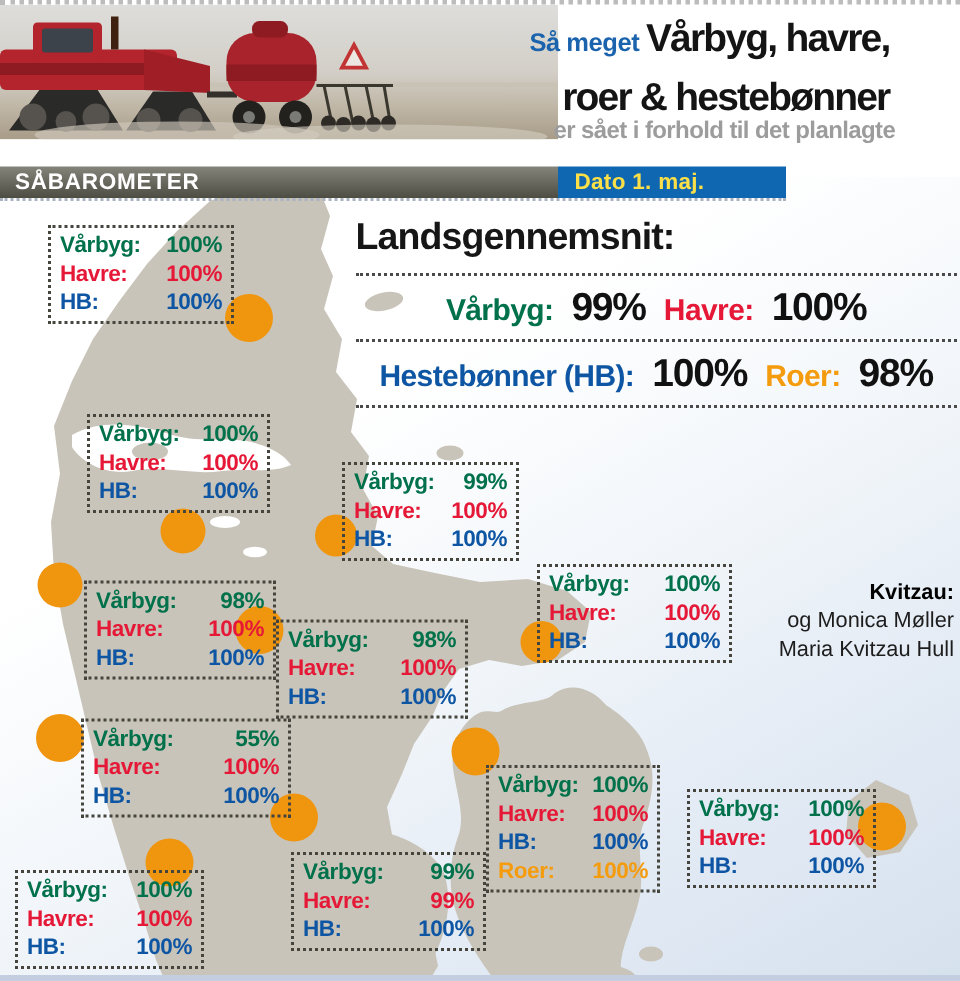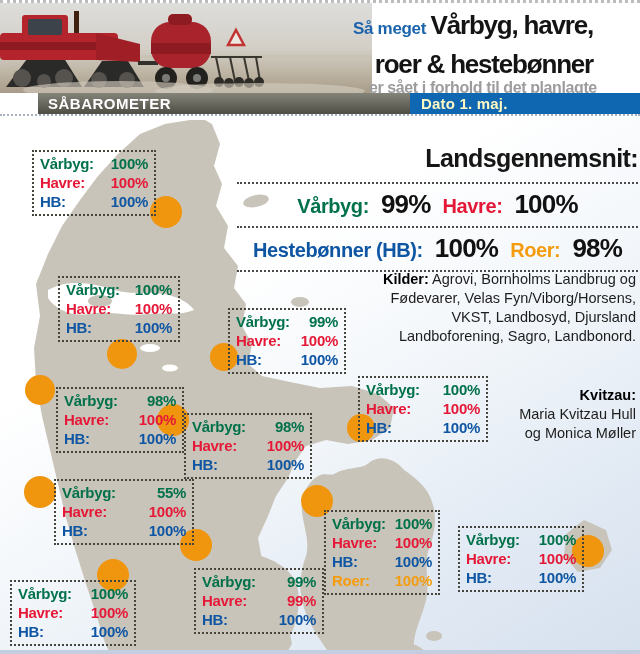--- a/index.html
+++ b/index.html
@@ -12,38 +12,38 @@
   
   .masthead { position:absolute; top:3px; left:0; width:596px; height:90px; }
   .photo { position:absolute; left:0; top:0; width:372px; height:90px; overflow:hidden; }
   .title-block { position:absolute; right:3px; top:10px; width:264px; text-align:right; line-height:0.95; white-space:nowrap; }
   .m-intro { color:#1b64ad; font-size:17px; font-weight:bold; letter-spacing:-0.3px; }
   .m-big { font-size:26px; font-weight:bold; color:#141414; letter-spacing:-1.2px; }
   .m-line2 { margin-top:14px; }
   .m-sub { margin-top:4px; font-size:16px; font-weight:bold; color:#9c9c9c; letter-spacing:-0.4px;margin-left:40px; }
 
   
-  .header-bar { position:absolute; top:93px; left:0; width:640px; height:23px; display:flex; z-index:5; border-bottom:2px dotted #a9b2c0;padding-left:38px; }
+  .header-bar { position:absolute; top:111px; left:0; width:524px; height:23px; display:flex; z-index:5; border-bottom:2px dotted #a9b2c0; }
   .bar-left { width:372px; background:linear-gradient(#84847b,#4d4d44); color:#fff; font-weight:bold; font-size:15px; line-height:21px; padding-left:10px; letter-spacing:0.5px; }
-  .bar-right { flex:1; background:#0f67b2; color:#fef9c3; font-weight:bold; font-size:15px; line-height:21px; padding-left:11px; letter-spacing:0.2px; }
+  .bar-right { flex:1; background:#0f67b2; color:#fde047; font-weight:bold; font-size:15px; line-height:21px; padding-left:11px; letter-spacing:0.2px; }
 
   
   .map-area { position:absolute; top:118px; left:0; width:640px; height:536px;
     background:linear-gradient(150deg,#ffffff 32%,#f2f6fa 55%,#e2eaf4 78%,#d6e1ee 100%); }
   .map-area svg.denmark { position:absolute; left:0; top:0; z-index:1; }
   .bottom-strip { position:absolute; left:0; bottom:0; width:640px; height:4px; background:#c3cfe0; z-index:4; }
 
   .dot { position:absolute; border-radius:50%; z-index:2; }
 
   .region { position:absolute; border:2px dotted #45453e; padding:2px 6px 3px 6px; z-index:3; }
   .crop-row { display:flex; justify-content:space-between; font-weight:bold; font-size:15px; line-height:19px; letter-spacing:-0.3px; }
   .crop-name { margin-right:8px; }
 
   .national { position:absolute; left:237px; top:26px; width:401px; z-index:3; }
-  .nat-title { font-size:25px; font-weight:bold; color:#161616; text-align:right; letter-spacing:-0.6px; padding-bottom:9px; }
+  .nat-title { font-size:25px; font-weight:bold; color:#161616; text-align:left; letter-spacing:-0.6px; padding-bottom:9px; }
   .nat-row { display:flex; justify-content:center; align-items:baseline; gap:12px; border-top:2px dotted #4a4a4a; padding:5px 0 6px 0; }
   .nat-row:last-child { border-bottom:2px dotted #4a4a4a; }
   .nat-label { font-size:20px; font-weight:bold; letter-spacing:-0.4px; }
   .nat-value { font-size:26px; font-weight:bold; color:#111; letter-spacing:-0.8px; }
 
   .sources { position:absolute; right:4px; top:152px; width:262px; text-align:right;
     font-size:14.5px; line-height:19px; color:#1d1d1d; z-index:3; }
   .sources b { color:#000; }
   .research { position:absolute; right:4px; top:268px; width:160px; text-align:right;
     font-size:14.5px; line-height:19px; color:#1d1d1d; z-index:3; }
@@ -337,26 +337,22 @@
           </div>
           <div class="nat-row">
             <span class="nat-label" style="color: rgb(14, 86, 163);">Hestebønner (HB):</span>
             <span class="nat-value">100%</span>
             <span class="nat-label" style="color: rgb(245, 156, 14);">Roer:</span>
             <span class="nat-value">98%</span>
           </div>
         </div>
     </div>
 
-    <div class="sources">
-      <b>Kilder:</b>
-      <span>Agrovi, Bornholms Landbrug og Fødevarer, Velas Fyn/Viborg/Horsens, VKST, Landbosyd, Djursland Landboforening, Sagro, Landbonord.</span>
-    </div>
 
     <div class="research">
       <b>Kvitzau:</b>
+      <div>og Monica Møller</div>
       <div>Maria Kvitzau Hull</div>
-      <div>og Monica Møller</div>
     </div>
 
     <div class="bottom-strip"></div>
   </div>
 </div>
 
 </body></html>

